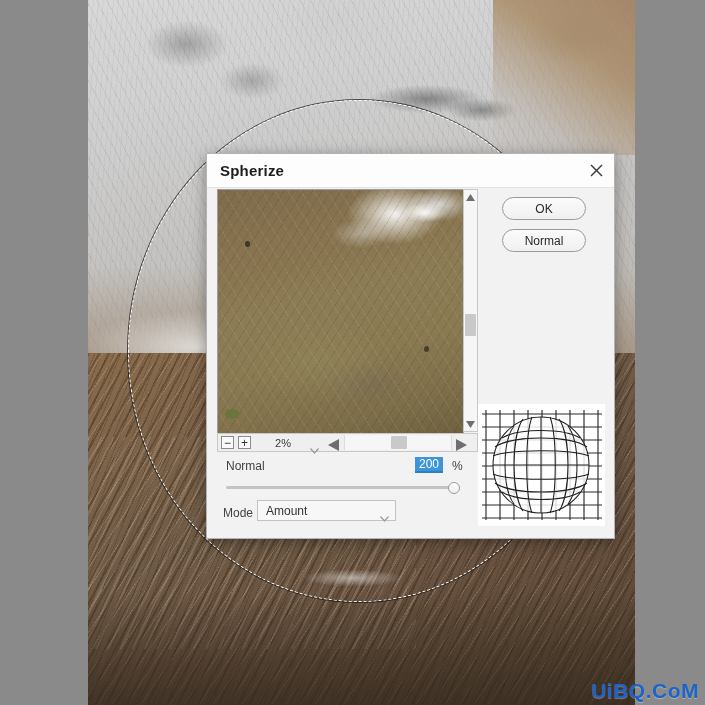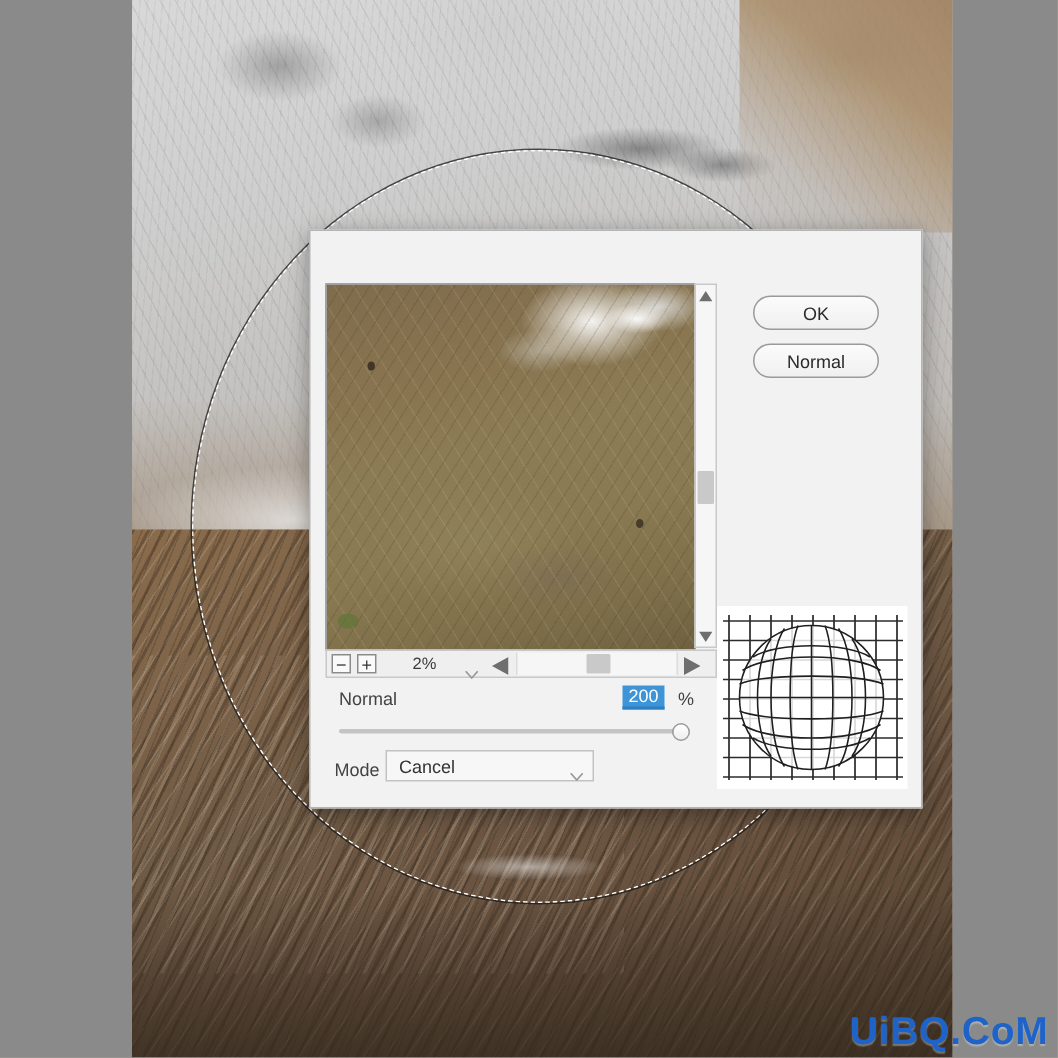--- a/index.html
+++ b/index.html
@@ -104,21 +104,21 @@
     border: 1px dashed #ffffff;
     box-shadow: 0 0 0 1px rgba(25,25,25,.75);
     pointer-events: none;
   }
 
   
   #watermark {
     position: absolute;
     right: 6px; bottom: 2px;
     font-family: "Liberation Sans", sans-serif;
-    font-size: 26px;
+    font-size: 21px;
     font-weight: bold;
     color: #1e63c8;
     letter-spacing: .5px;
     text-shadow: 0 1px 1px rgba(255,255,255,.35);
     z-index: 40;
   }
 
   
   #dialog {
     position: absolute;
@@ -373,20 +373,29 @@
       <div class="white-clouds-low"></div>
       <div class="terrain-bottom-dark"></div>
     </div>
     <div class="selection-ellipse"></div>
   </div>
 
   <div id="watermark">UiBQ.CoM</div>
 
   <div id="dialog">
 
+    <div id="titlebar">
+      <div id="dialog-title">Spherize</div>
+      <div id="close-btn">
+        <svg width="13" height="13" viewBox="0 0 13 13" aria-hidden="true">
+          <line x1="1" y1="1" x2="12" y2="12" stroke="#3a3a3a" stroke-width="1.4"></line>
+          <line x1="12" y1="1" x2="1" y2="12" stroke="#3a3a3a" stroke-width="1.4"></line>
+        </svg>
+      </div>
+    </div>
 
     <div id="preview-box">
       <div id="preview-img">
         <div class="pv-base"></div>
         <div class="pv-texture"></div>
         <div class="pv-cloudmark"></div>
         <div class="pv-darkspot1"></div>
         <div class="pv-darkspot2"></div>
         <div class="pv-greenspot"></div>
       </div>
@@ -436,21 +445,21 @@
     <div id="amount-label">Normal</div>
     <div id="amount-value">200</div>
     <div id="amount-unit">%</div>
     <div id="amount-slider">
       <div id="slider-track"></div>
       <div id="slider-handle"></div>
     </div>
 
     <div id="mode-label">Mode</div>
     <div id="mode-select">
-      <div id="mode-value">Cancel</div>
+      <div id="mode-value">Amount</div>
       <div id="mode-caret">
         <svg width="9" height="6" viewBox="0 0 9 6" aria-hidden="true">
           <polyline points="0.5,0.5 4.5,5 8.5,0.5" fill="none" stroke="#9a9a9a" stroke-width="1.2"></polyline>
         </svg>
       </div>
     </div>
 
     <div id="sphere-preview">
       <svg width="127" height="122" viewBox="0 0 127 122" aria-hidden="true">
         <g stroke="#2b2b2b" stroke-width="1.15" fill="none">

